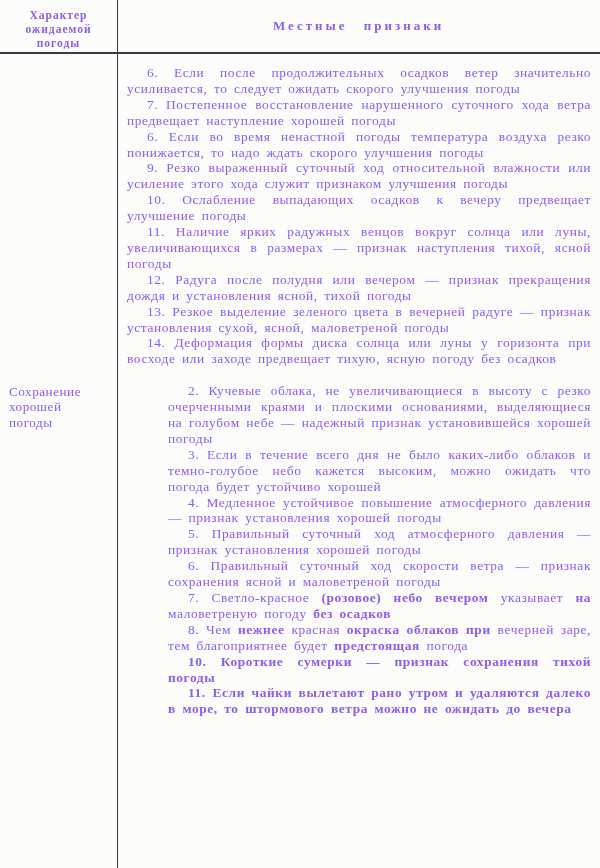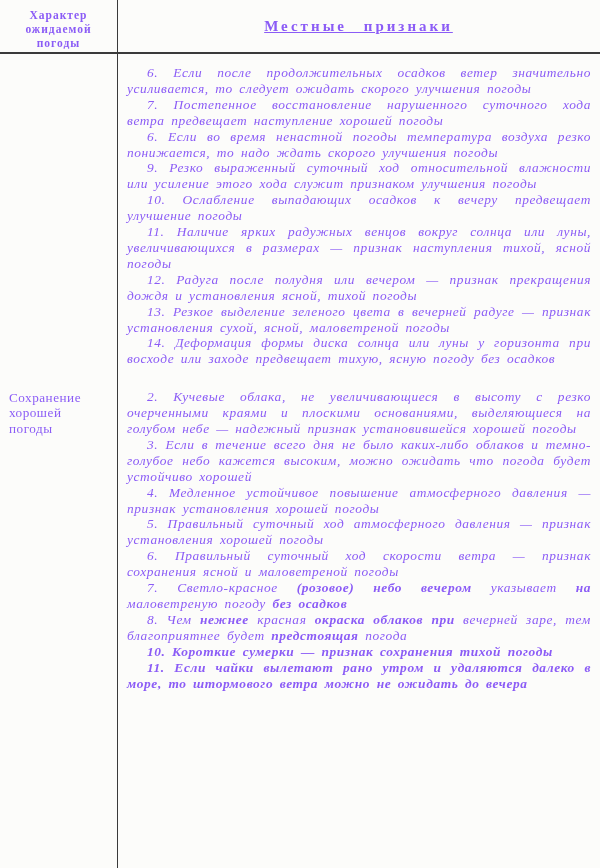--- a/index.html
+++ b/index.html
@@ -44,47 +44,45 @@
     font-size: 11.5px;
     line-height: 14px;
     letter-spacing: 1px;
   }
   .h-right {
     flex: 1;
     display: flex;
     align-items: center;
     justify-content: center;
     font-weight: bold;
-    font-size: 15px;
+    font-size: 13px;
     letter-spacing: 3px;
     word-spacing: 10px;
-    text-decoration: underline;
   }
   
   .body {
     position: absolute;
     top: 54px; left: 0; right: 0; bottom: 0;
     box-sizing: border-box;
     padding-top: 11px;
   }
   .section { display: flex; }
-  .section + .section { margin-top: 22px; }
+  .section + .section { margin-top: 16px; gap: 41px; }
   .sec-label {
     width: 117px;
     box-sizing: border-box;
     padding: 1px 10px 0 9px;
     font-size: 13.2px;
     line-height: 15.2px;
     letter-spacing: 0.5px;
   }
   .sec-items {
     flex: 1;
     box-sizing: border-box;
     padding: 0 9px 0 10px;
-    font-style: italic;
   }
   .sec-items p {
     margin: 0;
     font-size: 13.4px;
     line-height: 15.9px;
     letter-spacing: 0.6px;
     word-spacing: 2.6px;
     text-align: justify;
     text-indent: 20px;
   }

